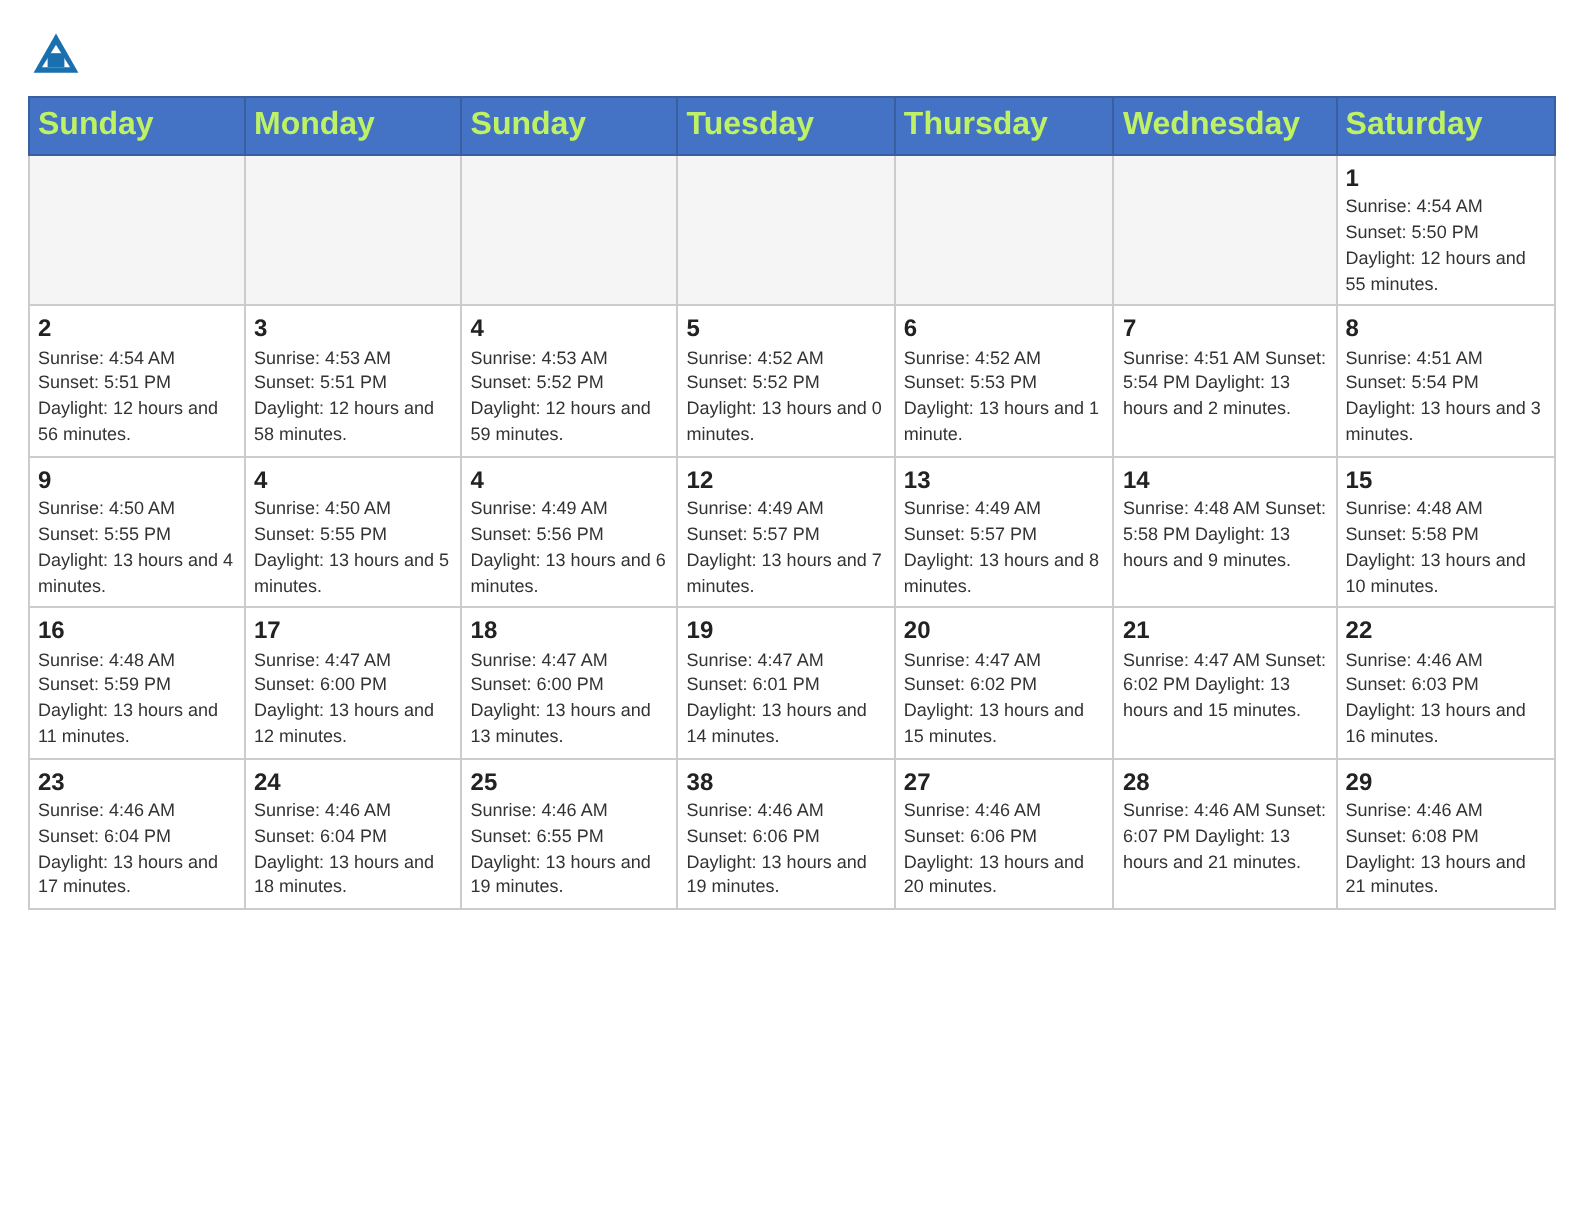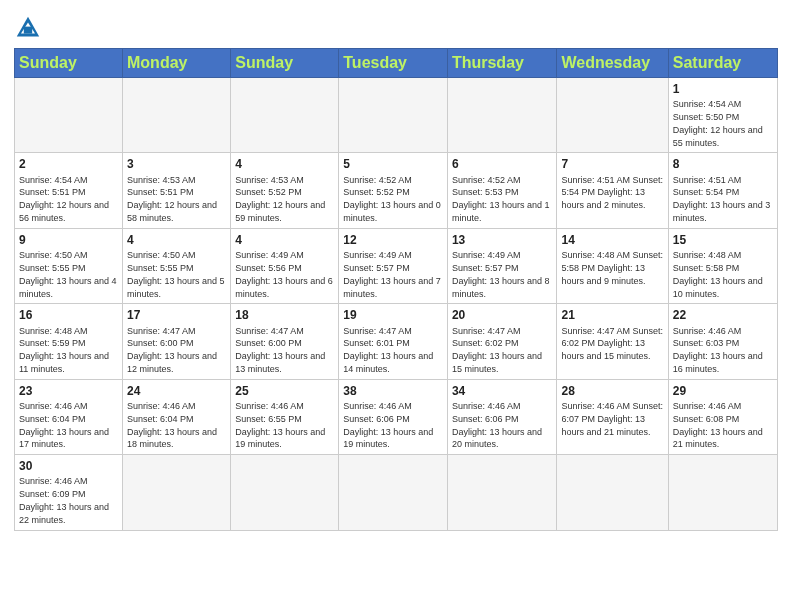--- a/index.html
+++ b/index.html
@@ -221,36 +221,25 @@
 Daylight: 13 hours and 17 minutes.</span></td>
           <td><span class="day-number">24</span><span class="day-info">Sunrise: 4:46 AM
 Sunset: 6:04 PM
 Daylight: 13 hours and 18 minutes.</span></td>
           <td><span class="day-number">25</span><span class="day-info">Sunrise: 4:46 AM
 Sunset: 6:55 PM
 Daylight: 13 hours and 19 minutes.</span></td>
           <td><span class="day-number">38</span><span class="day-info">Sunrise: 4:46 AM
 Sunset: 6:06 PM
 Daylight: 13 hours and 19 minutes.</span></td>
-          <td><span class="day-number">34</span><span class="day-info">Sunrise: 4:46 AM
+          <td><span class="day-number">27</span><span class="day-info">Sunrise: 4:46 AM
 Sunset: 6:06 PM
 Daylight: 13 hours and 20 minutes.</span></td>
           <td><span class="day-number">28</span><span class="day-info">Sunrise: 4:46 AM
 Sunset: 6:07 PM
 Daylight: 13 hours and 21 minutes.</span></td>
           <td><span class="day-number">29</span><span class="day-info">Sunrise: 4:46 AM
 Sunset: 6:08 PM
 Daylight: 13 hours and 21 minutes.</span></td>
         </tr>
-        <tr class="last-row">
-          <td><span class="day-number">30</span><span class="day-info">Sunrise: 4:46 AM
-Sunset: 6:09 PM
-Daylight: 13 hours and 22 minutes.</span></td>
-          <td class="empty"></td>
-          <td class="empty"></td>
-          <td class="empty"></td>
-          <td class="empty"></td>
-          <td class="empty"></td>
-          <td class="empty"></td>
-        </tr>
       </tbody>
   </table>
 </div>
 
 </body></html>

